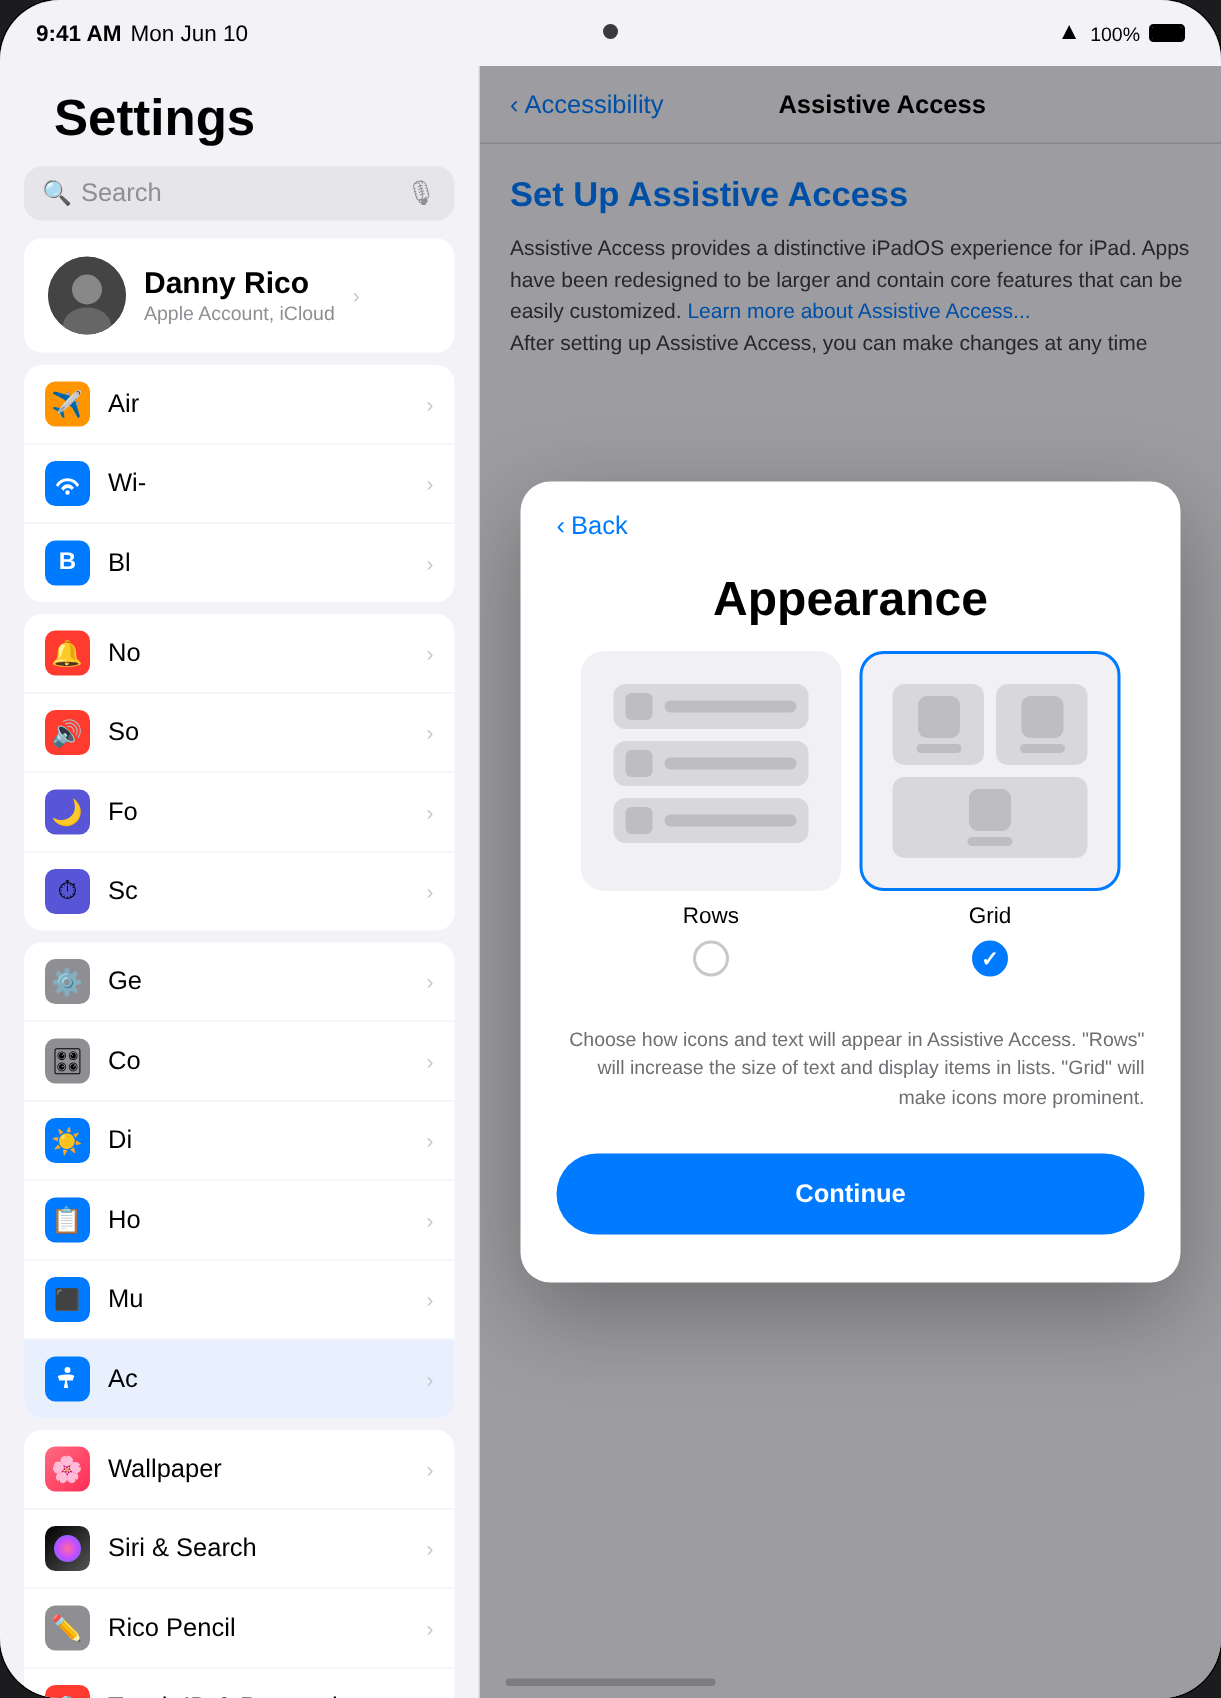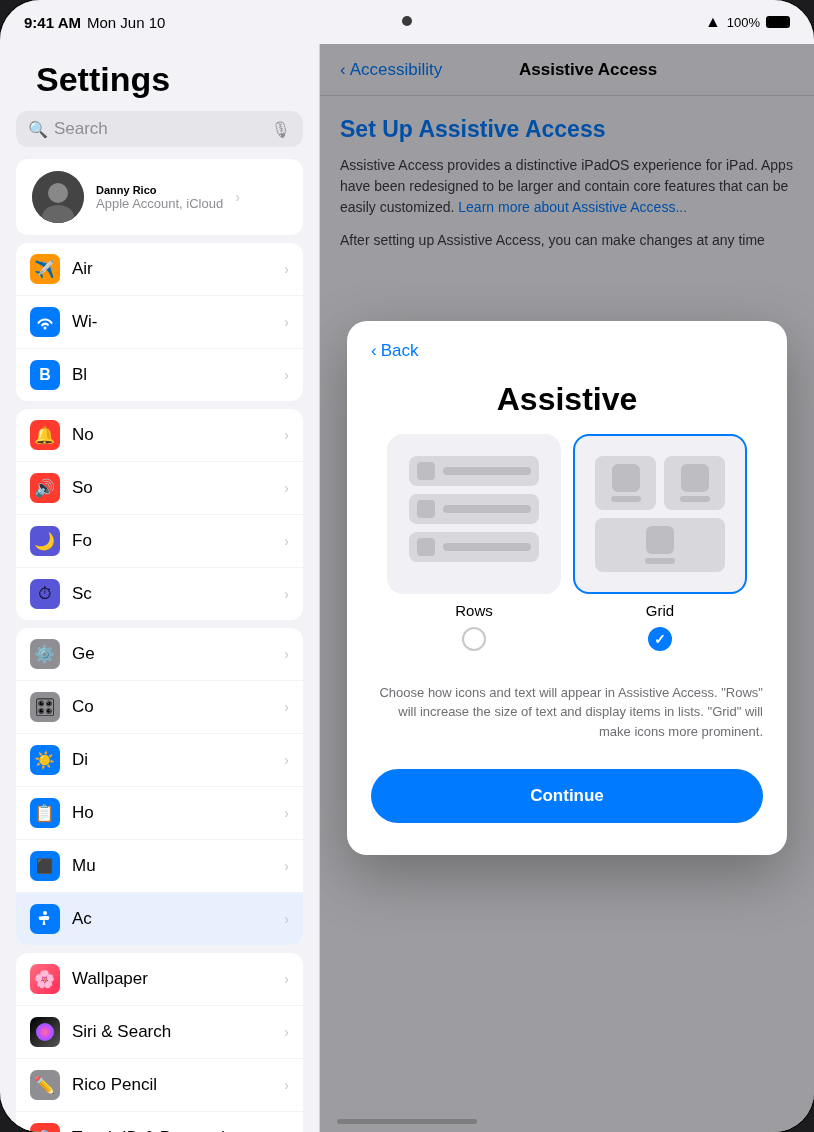--- a/index.html
+++ b/index.html
@@ -116,21 +116,21 @@
       height: 52px;
       border-radius: 50%;
       background: #555;
       overflow: hidden;
       display: flex;
       align-items: center;
       justify-content: center;
       font-size: 24px;
     }
     .user-info .user-name {
-      font-size: 11px;
+      font-size: 20px;
       font-weight: 600;
       color: #000;
     }
     .user-info .user-sub {
       font-size: 13px;
       color: #8e8e93;
     }
 
     
     .settings-list {
@@ -613,35 +613,35 @@
         </div>
         <div class="nav-title">Assistive Access</div>
       </div>
 
       <div class="panel-content">
         <a class="setup-link">Set Up Assistive Access</a>
         <p class="panel-description">
           <span>Assistive Access provides a distinctive iPadOS experience for iPad. Apps have been redesigned to be larger and contain core features that can be easily customized.</span>
           <span class="learn-more">Learn more about Assistive Access...</span>
         </p>
-        <p class="panel-description" style="margin-top:12px;">
+        <p class="panel-description" style="">
           <span>After setting up Assistive Access, you can make changes at any time</span>
         </p>
       </div>
 
       <div class="modal-overlay">
         <div class="modal">
           <div class="modal-header">
             <div class="modal-back">
               <span>‹</span>
               <span>Back</span>
             </div>
           </div>
 
-          <div class="modal-title">Assistive</div>
+          <div class="modal-title">Appearance</div>
 
           
           <div class="appearance-options">
 
             <div class="appearance-option">
               <div class="option-preview">
                 <div class="rows-preview">
                   <div class="row-item">
                     <div class="row-icon-ph"></div>
                     <div class="row-text-ph"></div>

